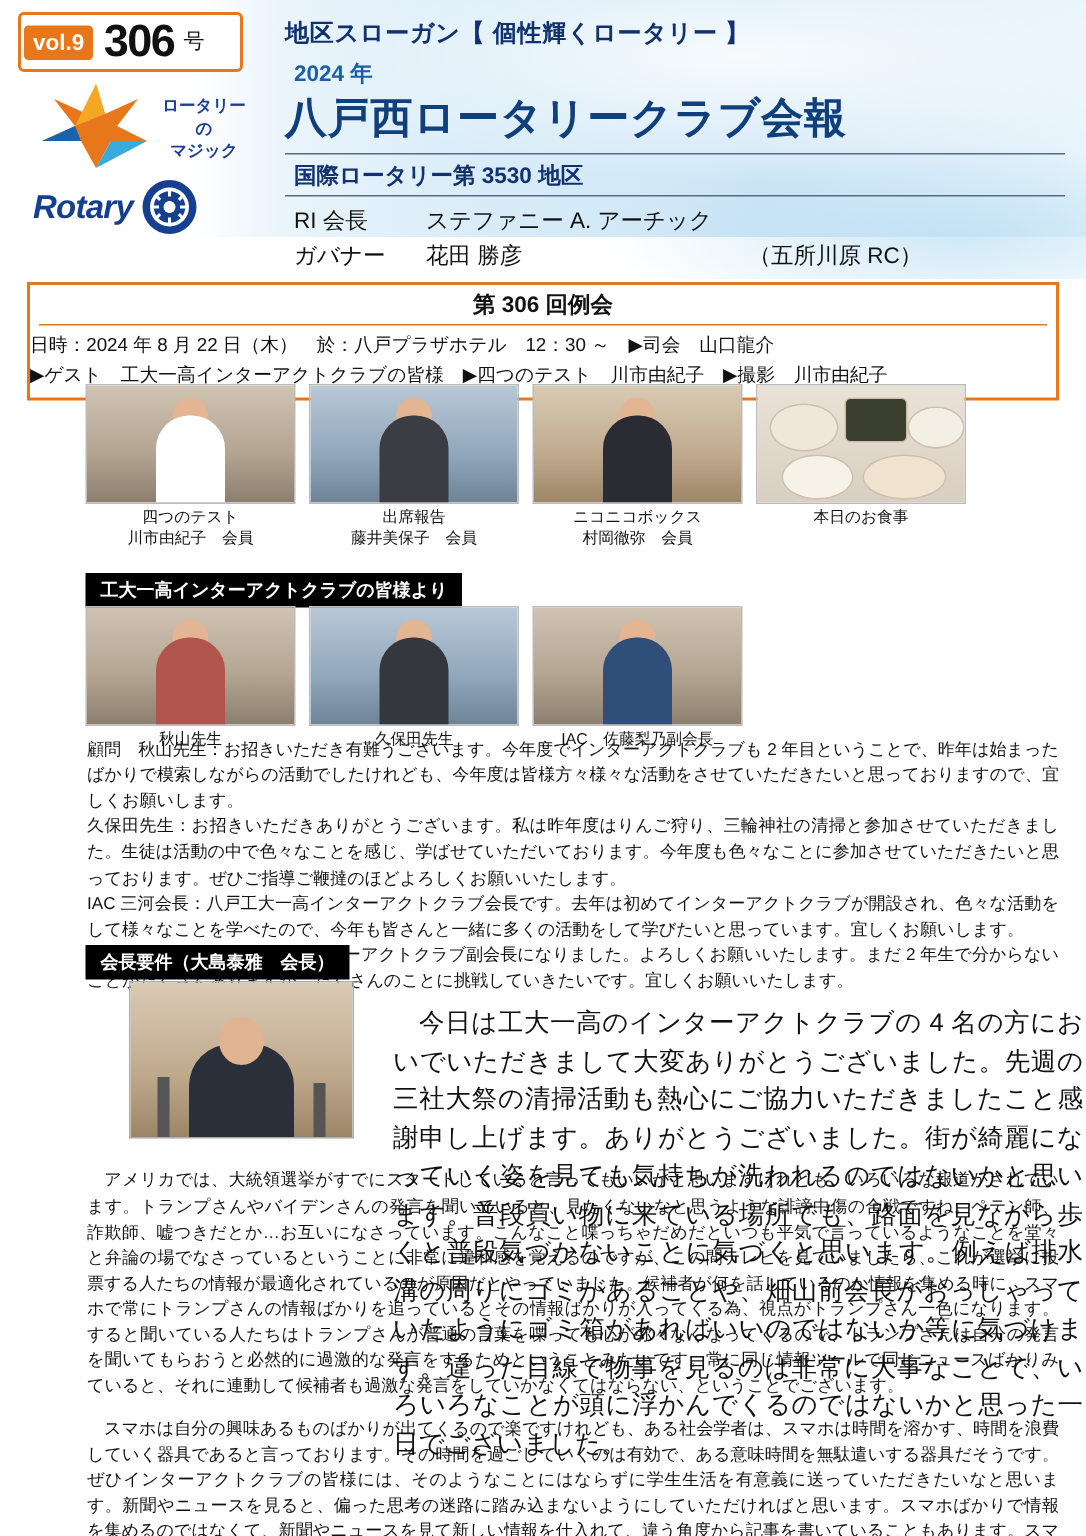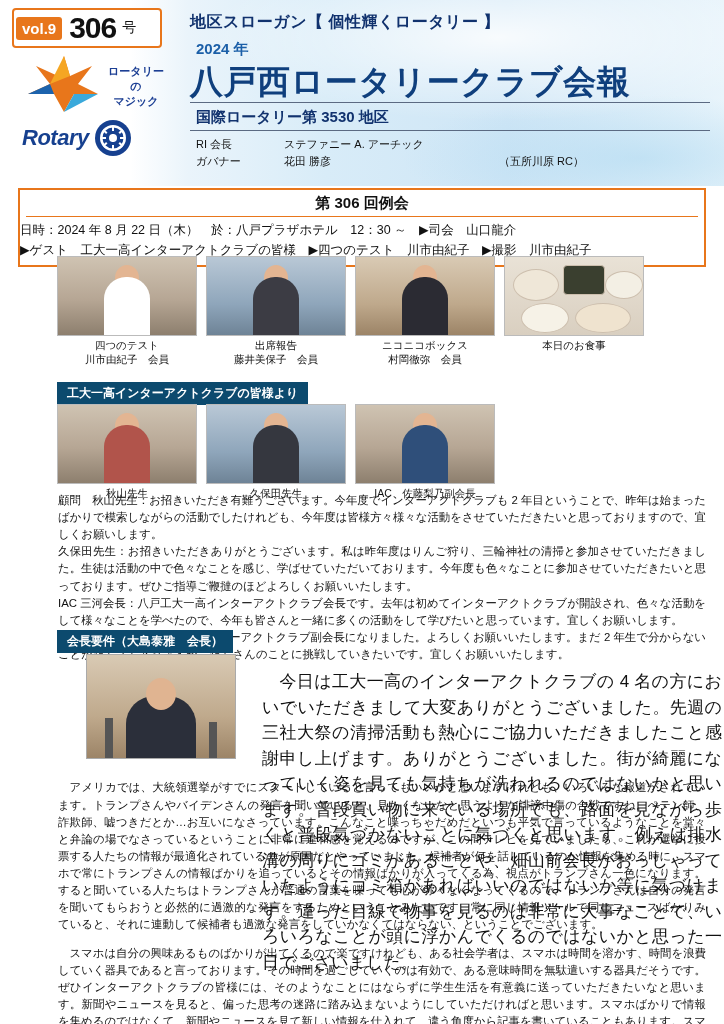--- a/index.html
+++ b/index.html
@@ -19,21 +19,21 @@
     width: 724px;
     height: 1024px;
     position: relative;
     box-sizing: border-box;
     padding: 0;
   }
 
   
   .header {
     position: relative;
-    height: 186px;
+    height: 158px;
     background: linear-gradient(90deg, #ffffff 0%, #ffffff 18%, #eaf4fb 26%, #d8ecf8 45%, #cfe6f6 70%, #e8f4fb 100%);
   }
   .header-bg-swoosh {
     position: absolute;
     left: 160px;
     top: 0;
     width: 564px;
     height: 186px;
     background:
       radial-gradient(ellipse 420px 120px at 60% 20%, rgba(255,255,255,0.85), rgba(255,255,255,0) 70%),
@@ -134,21 +134,21 @@
     left: 196px;
     top: 40px;
     font-size: 15px;
     font-weight: bold;
     color: #1b5fa8;
   }
   .main-title {
     position: absolute;
     left: 190px;
     top: 60px;
-    font-size: 33px;
+    font-size: 28px;
     font-weight: bold;
     color: #0f3f7d;
     letter-spacing: 0.5px;
     white-space: nowrap;
   }
   .district {
     position: absolute;
     left: 196px;
     top: 108px;
     font-size: 15px;
@@ -161,21 +161,21 @@
     width: 520px;
     border-top: 1px solid #5b6a82;
   }
   .rule.r1 { top: 102px; }
   .rule.r2 { top: 130px; }
 
   .officers {
     position: absolute;
     left: 196px;
     top: 136px;
-    font-size: 11px;
+    font-size: 15px;
     line-height: 1.55;
     color: #111;
   }
   .officers .row { display: flex; }
   .officers .lbl { width: 88px; }
   .officers .nm { width: 215px; }
   .officers .sub { }
 
   
   .meeting-box {
@@ -264,21 +264,21 @@
     position: absolute;
     background: #fff;
     border: 1px solid #cdbfae;
     border-radius: 50%;
   }
 
   
   .sec-head {
     position: absolute;
     left: 57px;
-    background: #0c4a6e;
+    background: #000000;
     color: #fff;
     font-size: 12px;
     font-weight: bold;
     padding: 3px 10px 3px 10px;
   }
 
   
   .body-text {
     position: absolute;
     font-size: 11.4px;

